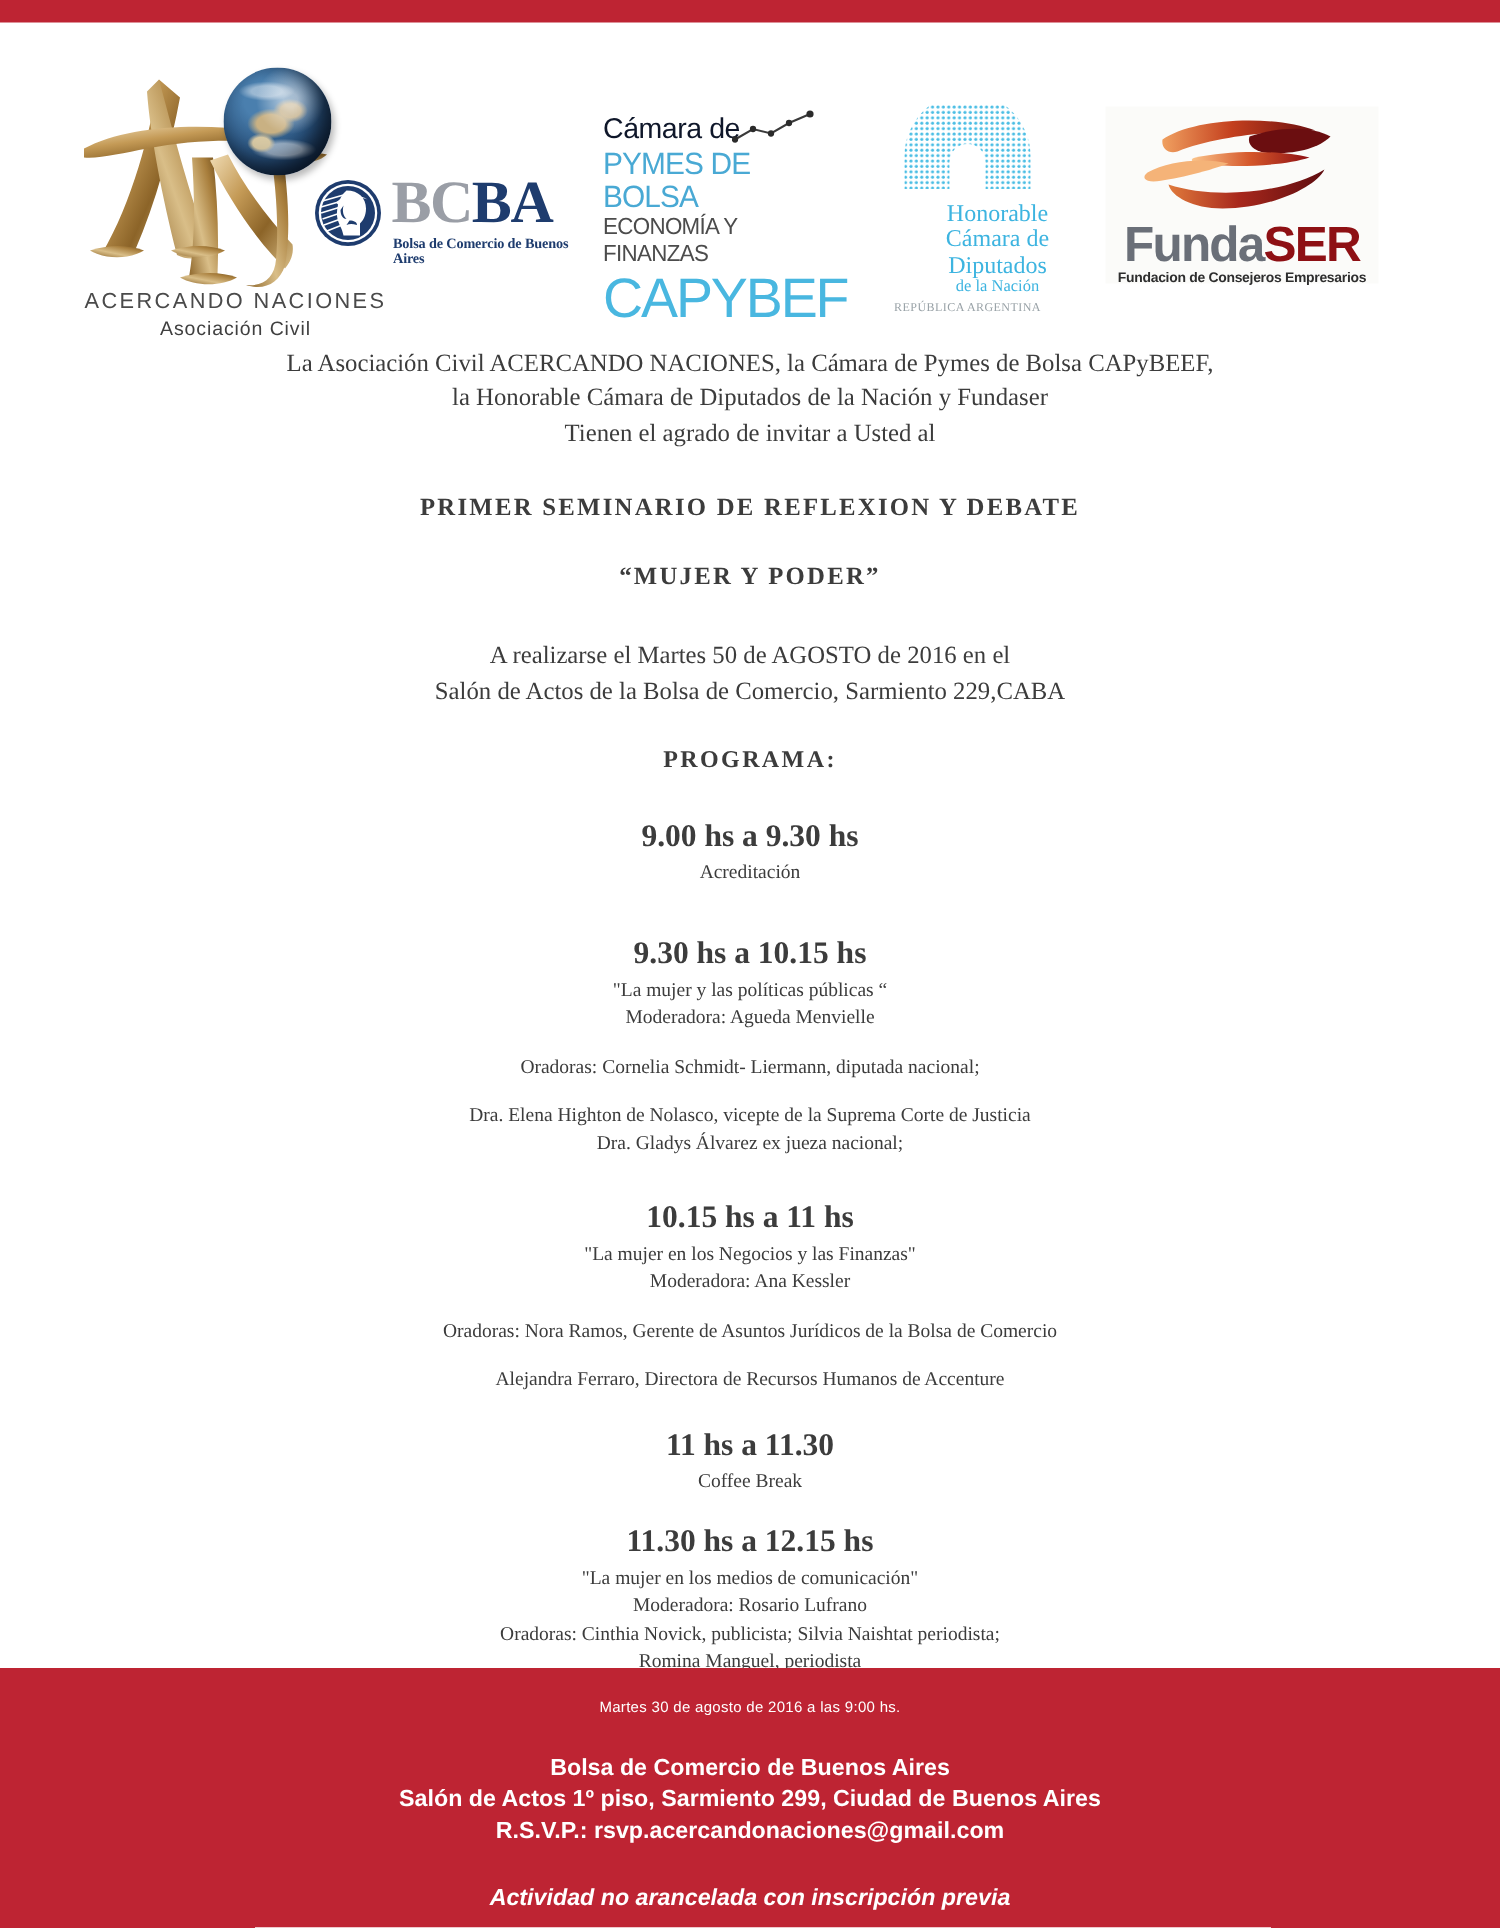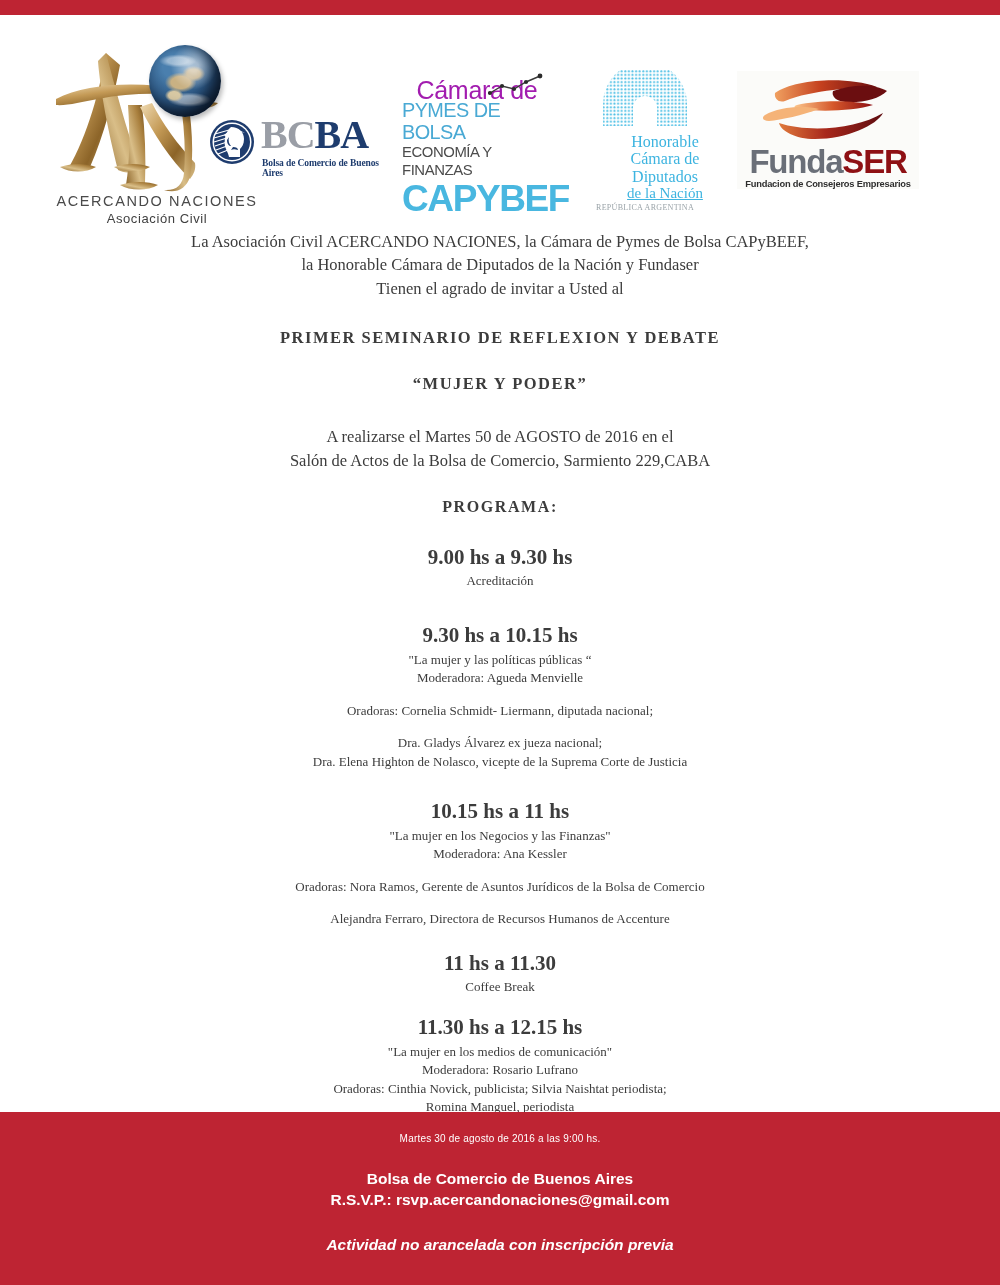--- a/index.html
+++ b/index.html
@@ -130,26 +130,25 @@
   .logo-capybef {
     position: absolute;
     left: 402px;
     top: 62px;
     width: 150px;
     height: 115px;
     text-align: left;
   }
   .cap-l1 {
     position: relative;
-    font-size: 25px;
-    color: #a21caf;
+    font-size: 19px;
+    color: #0f172a;
     letter-spacing: -0.3px;
     line-height: 1.05;
     height: 22px;
-    text-align: center;
   }
   .cap-chart {
     position: absolute;
     left: 86px;
     top: -4px;
     width: 62px;
     height: 24px;
   }
   .cap-l2 {
     font-size: 20.5px;
@@ -163,21 +162,21 @@
   .cap-l3 {
     font-size: 15.5px;
     color: #4c4c4c;
     letter-spacing: -0.45px;
     line-height: 1.12;
     transform: scaleX(0.96);
     transform-origin: left;
   }
   .cap-l4 {
     font-size: 37px;
-    font-weight: bold;
+    font-weight: normal;
     color: #49b7e0;
     letter-spacing: -1.4px;
     line-height: 1.05;
     margin-top: 2px;
   }
 
   
   .logo-dip {
     position: absolute;
     left: 570px;
@@ -191,21 +190,21 @@
     height: 56px;
   }
   .dip-t1, .dip-t2, .dip-t3 {
     font-family: "Liberation Serif", serif;
     color: #3db4e0;
     line-height: 1.08;
     margin-left: 40px;
   }
   .dip-t1 { font-size: 16px; margin-top: 3px; }
   .dip-t2 { font-size: 16px; }
-  .dip-t3 { font-size: 15px; text-decoration: underline; }
+  .dip-t3 { font-size: 11px; }
   .dip-t4 {
     font-family: "Liberation Serif", serif;
     font-size: 8px;
     color: #9aa3a8;
     letter-spacing: 0.3px;
     margin-top: 2px;
   }
 
   
   .logo-fser {
@@ -503,22 +502,22 @@
   <div class="ln slot-time">9.00 hs a 9.30 hs</div>
   <div class="ln slot-line">Acreditación</div>
 
   <div class="sp-30"></div>
   <div class="ln slot-time">9.30 hs a 10.15 hs</div>
   <div class="ln slot-line">"La mujer y las políticas públicas “</div>
   <div class="ln slot-line">Moderadora: Agueda Menvielle</div>
   <div class="sp-14"></div>
   <div class="ln slot-line">Oradoras: Cornelia Schmidt- Liermann, diputada nacional;</div>
   <div class="sp-14"></div>
+  <div class="ln slot-line">Dra. Elena Highton de Nolasco, vicepte de la Suprema Corte de Justicia</div>
   <div class="ln slot-line">Dra. Gladys Álvarez ex jueza nacional;</div>
-  <div class="ln slot-line">Dra. Elena Highton de Nolasco, vicepte de la Suprema Corte de Justicia</div>
 
   <div class="sp-26"></div>
   <div class="ln slot-time">10.15 hs a 11 hs</div>
   <div class="ln slot-line">"La mujer en los Negocios y las Finanzas"</div>
   <div class="ln slot-line">Moderadora: Ana Kessler</div>
   <div class="sp-14"></div>
   <div class="ln slot-line">Oradoras: Nora Ramos, Gerente de Asuntos Jurídicos de la Bolsa de Comercio</div>
   <div class="sp-14"></div>
   <div class="ln slot-line">Alejandra Ferraro, Directora de Recursos Humanos de Accenture</div>
 
@@ -536,15 +535,16 @@
   <div class="sp-16"></div>
   <div class="ln slot-time">12.15 hs a 13 hs</div>
   <div class="ln slot-line">Presentación de los 7 Principios de Empoderamiento</div>
   <div class="ln slot-line">Palabras de cierre y video ONU Mujeres</div>
 
 </div>
 
 <div class="footer">
   <div class="f-date">Martes 30 de agosto de 2016  a  las 9:00 hs.</div>
   <div class="f-venue">Bolsa de Comercio de Buenos Aires</div>
+  <div class="f-addr">Salón de Actos 1º piso, Sarmiento 299,  Ciudad de Buenos Aires</div>
   <div class="f-rsvp">R.S.V.P.:  rsvp.acercandonaciones@gmail.com</div>
   <div class="f-note">Actividad no arancelada con inscripción previa</div>
 </div>
 
 </body></html>

